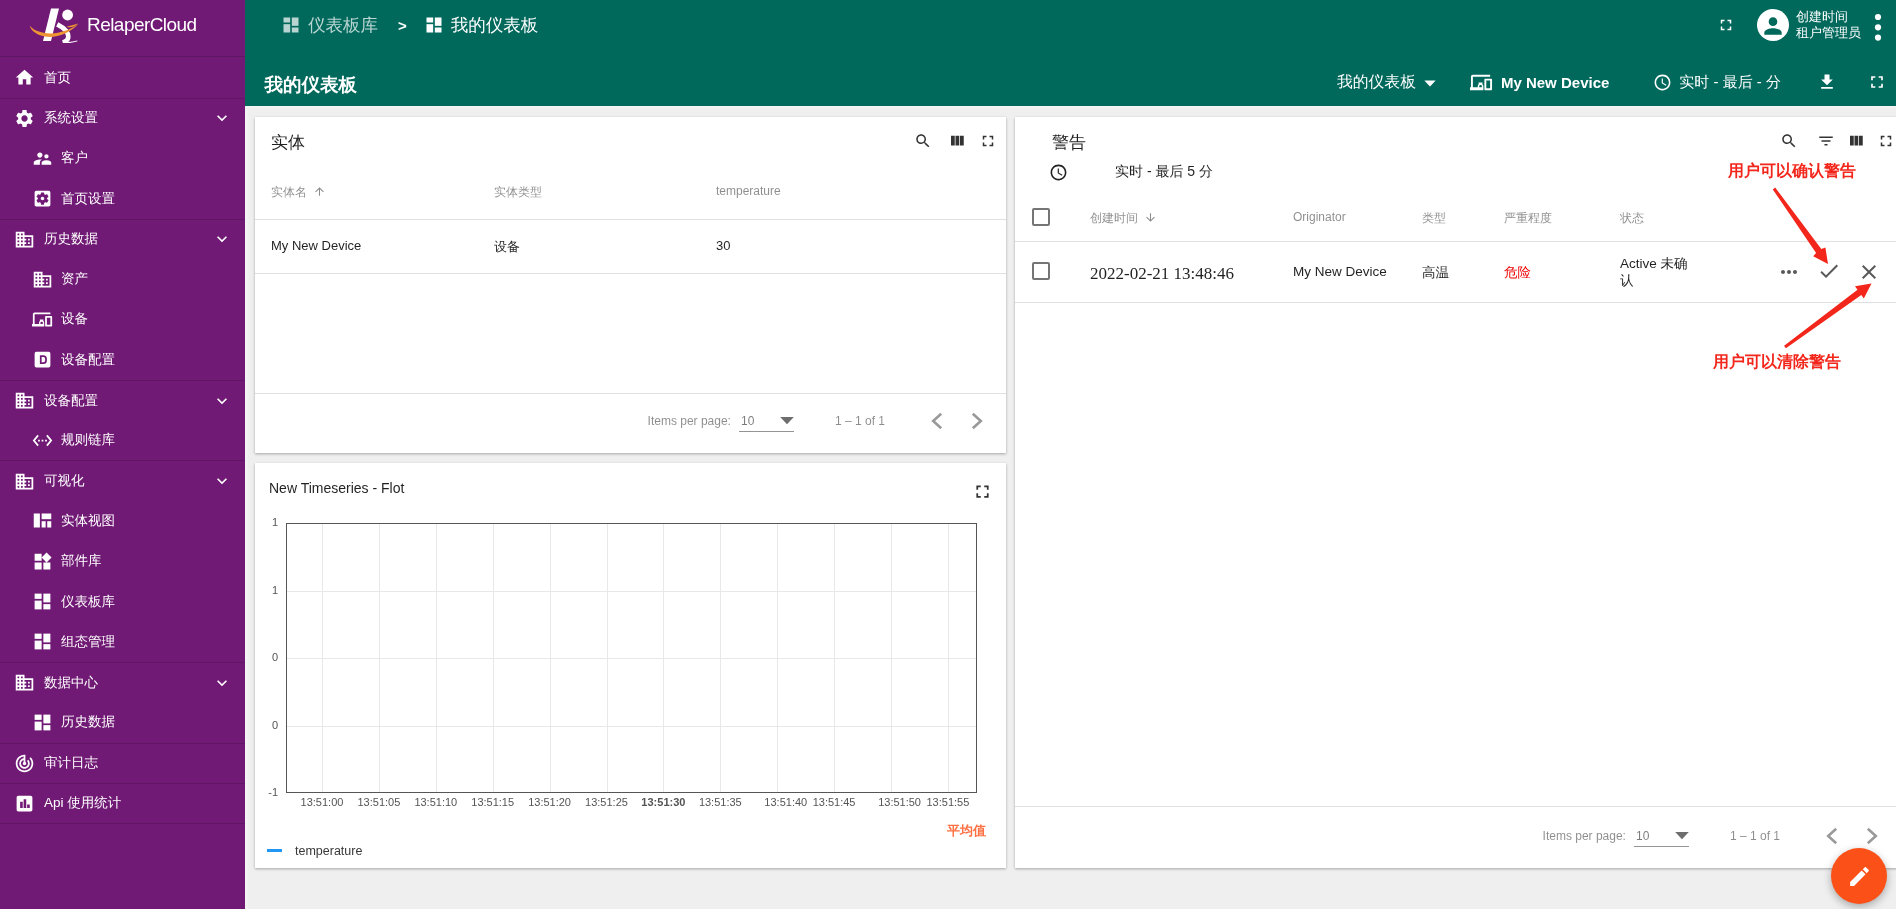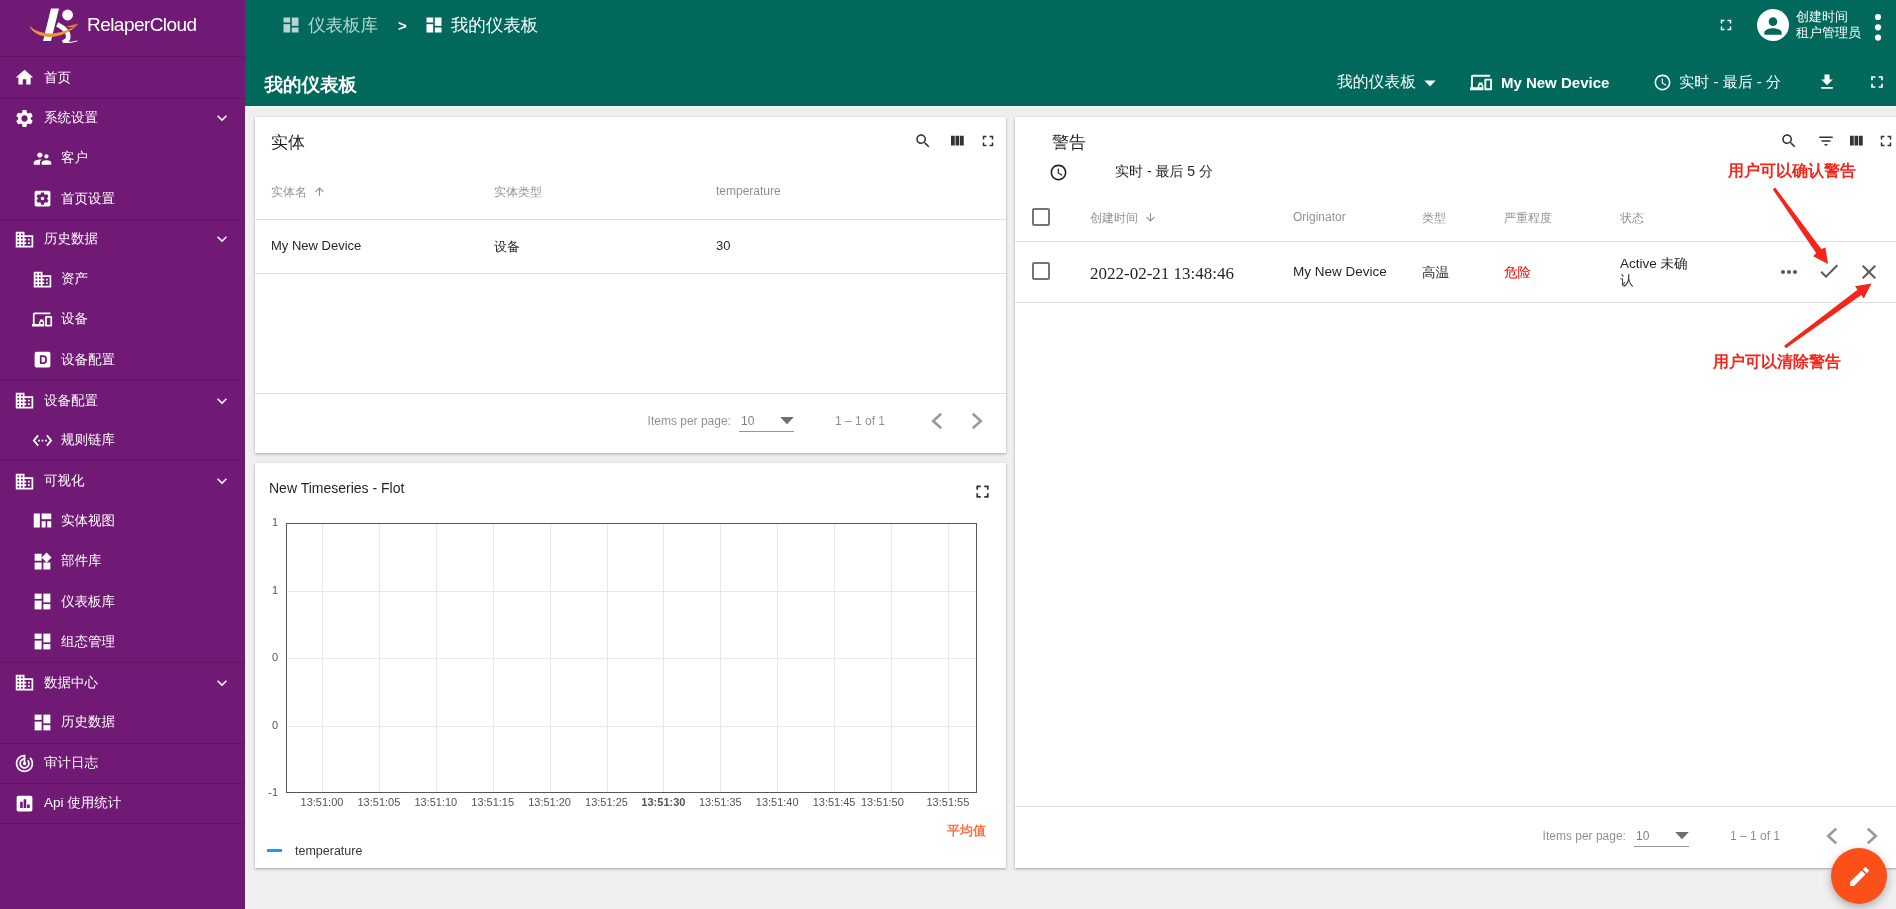--- a/index.html
+++ b/index.html
@@ -492,23 +492,23 @@
     </div>
   <div id="x-labels">
       <div style="position: absolute; width: 60px; text-align: center; font-size: 11px; color: rgb(84, 84, 84); top: 333px; left: 37px;">13:51:00</div>
       <div style="position: absolute; width: 60px; text-align: center; font-size: 11px; color: rgb(84, 84, 84); top: 333px; left: 93.9px;">13:51:05</div>
       <div style="position: absolute; width: 60px; text-align: center; font-size: 11px; color: rgb(84, 84, 84); top: 333px; left: 150.8px;">13:51:10</div>
       <div style="position: absolute; width: 60px; text-align: center; font-size: 11px; color: rgb(84, 84, 84); top: 333px; left: 207.7px;">13:51:15</div>
       <div style="position: absolute; width: 60px; text-align: center; font-size: 11px; color: rgb(84, 84, 84); top: 333px; left: 264.6px;">13:51:20</div>
       <div style="position: absolute; width: 60px; text-align: center; font-size: 11px; color: rgb(84, 84, 84); top: 333px; left: 321.5px;">13:51:25</div>
       <div style="position: absolute; width: 60px; text-align: center; font-size: 11px; color: rgb(84, 84, 84); top: 333px; left: 378.4px; font-weight: bold;">13:51:30</div>
       <div style="position: absolute; width: 60px; text-align: center; font-size: 11px; color: rgb(84, 84, 84); top: 333px; left: 435.3px;">13:51:35</div>
-      <div style="position: absolute; width: 60px; text-align: center; font-size: 11px; color: rgb(84, 84, 84); top: 333px; left: 492.2px;">13:51:40</div>
+      <div style="position: absolute; width: 60px; text-align: right; font-size: 11px; color: rgb(84, 84, 84); top: 333px; left: 492.2px;">13:51:40</div>
       <div style="position: absolute; width: 60px; text-align: center; font-size: 11px; color: rgb(84, 84, 84); top: 333px; left: 549.1px;">13:51:45</div>
-      <div style="position: absolute; width: 60px; text-align: left; font-size: 11px; color: rgb(84, 84, 84); top: 333px; left: 606px;">13:51:50</div>
+      <div style="position: absolute; width: 60px; text-align: right; font-size: 11px; color: rgb(84, 84, 84); top: 333px; left: 606px;">13:51:50</div>
       <div style="position: absolute; width: 60px; text-align: center; font-size: 11px; color: rgb(84, 84, 84); top: 333px; left: 662.9px;">13:51:55</div>
     </div>
   <div id="legend">
     <span id="legend-swatch"></span>
     <span id="legend-label">temperature</span>
   </div>
   <div id="chart-special">平均值</div>
 </section>
 
 <section class="card" id="card-alarms">

